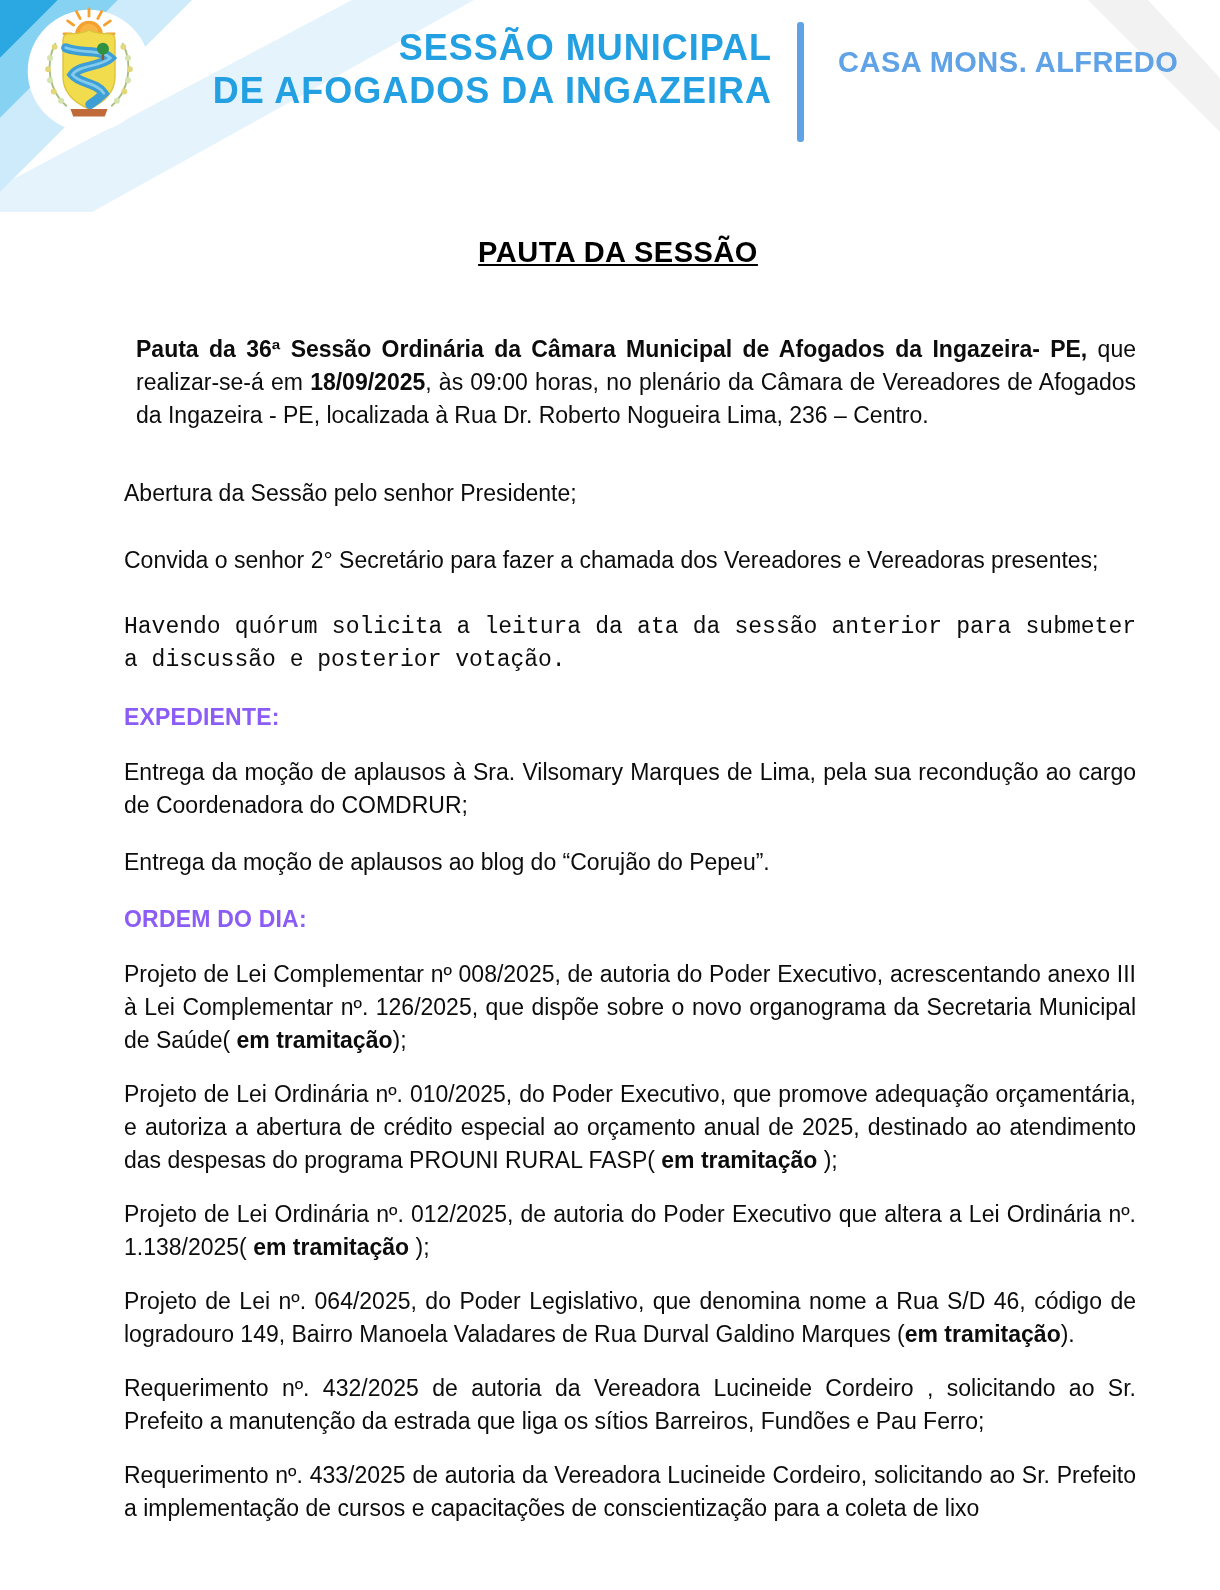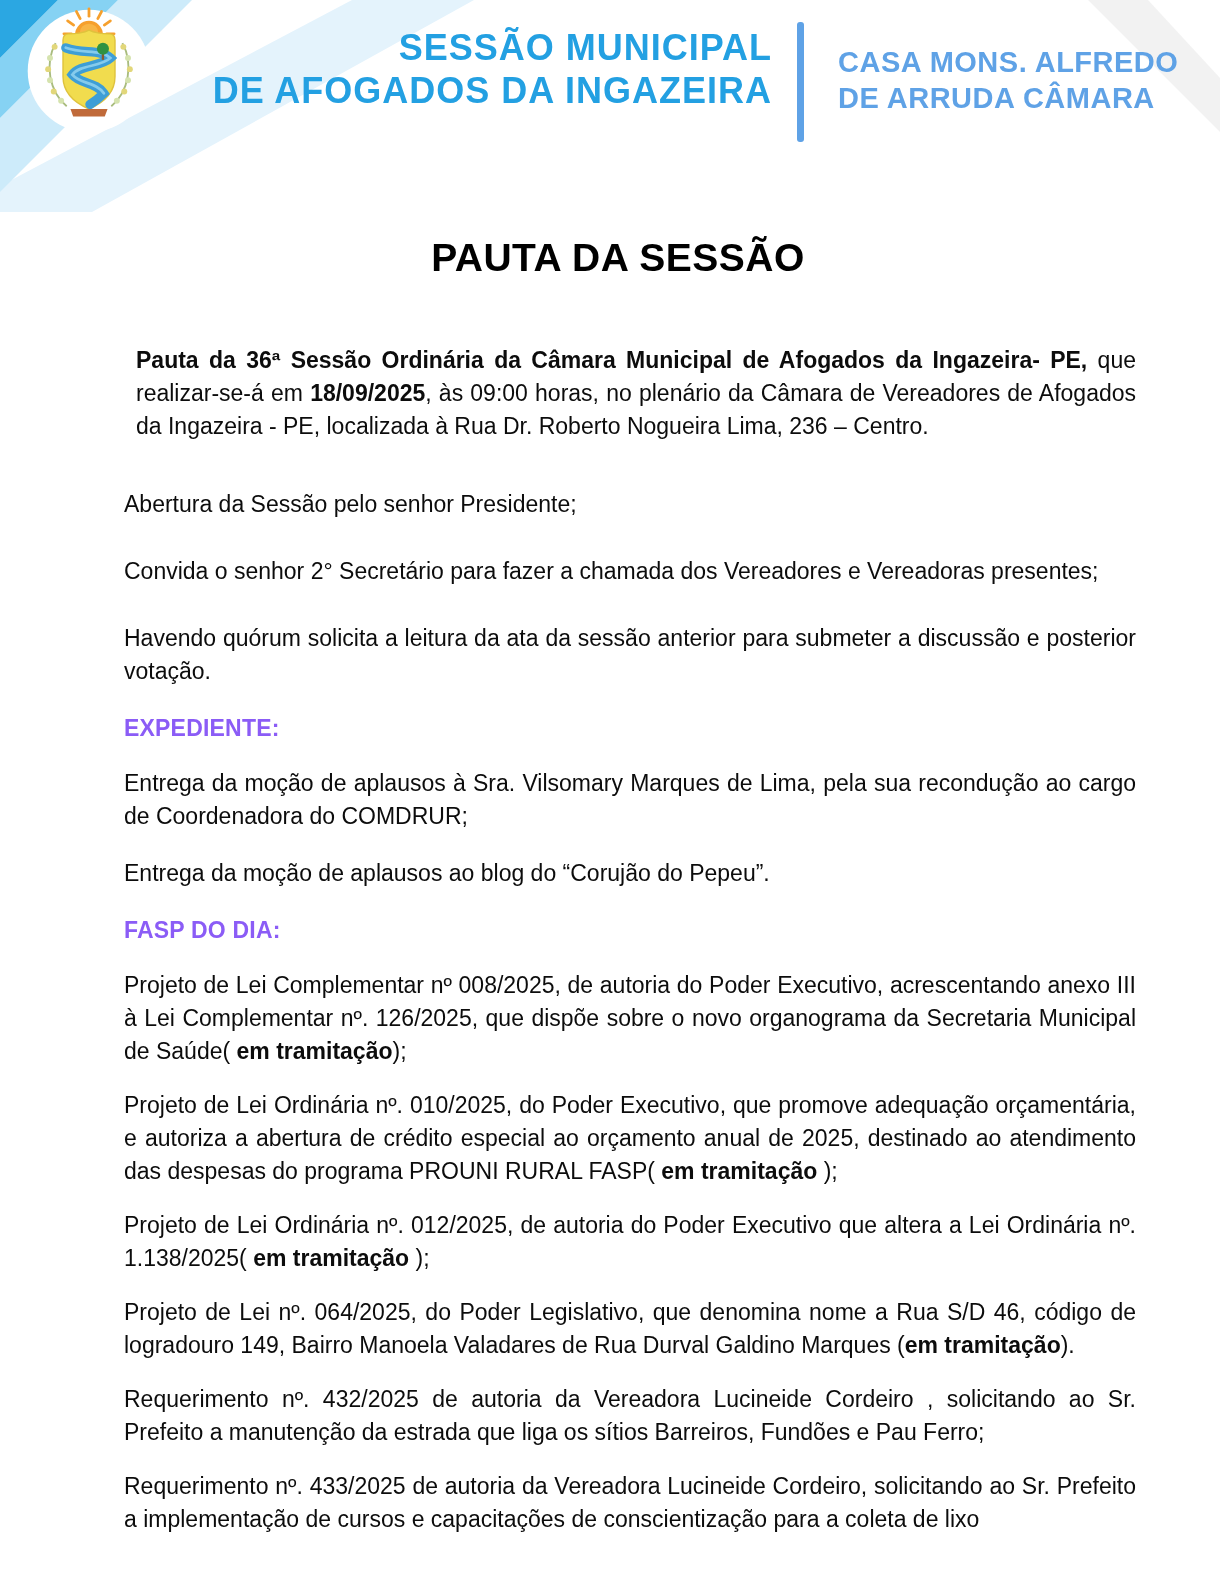--- a/index.html
+++ b/index.html
@@ -27,32 +27,32 @@
   }
   .casa-block{
     position:absolute;left:838px;top:44px;
     font-weight:800;letter-spacing:.5px;
     color:var(--secondary-blue,#5FA2E6);
     font-size:29px;line-height:36px;white-space:nowrap;
   }
   
   .doc-title{
     margin:24px 0 0 16px;
-    text-align:center;font-weight:bold;font-size:39px;letter-spacing:.5px;color:#000;
+    text-align:center;font-weight:bold;font-size:29px;letter-spacing:.5px;color:#000;text-decoration:underline;
   }
   .content{
     position:relative;
     margin:64px 84px 0 124px;
     font-size:23px;line-height:33px;text-align:justify;color:#0c0c0c;
   }
   .content p{margin:0;}
   p.intro{font-weight:normal;margin:0 0 45px 12px;}
   p.para-1line{margin-bottom:34px;}
   p.para{margin-bottom:34px;}
-  p.para-tight{margin-bottom:24px;}
+  p.para-tight{margin-bottom:24px;font-family:Liberation Mono, monospace;}
   h2.sec-heading{
     font-size:23px;line-height:33px;font-weight:bold;color:#8b5cf6;
     margin:0 0 22px 0;text-align:left;letter-spacing:.2px;
   }
   p.exp-item{margin-bottom:24px;}
   p.exp-item-last{margin-bottom:24px;margin-top:7px;}
   p.law-item{margin-bottom:21px;}
   b.inline-bold{font-weight:bold;}
 </style>
 </head>
@@ -118,40 +118,39 @@
 
     <div class="org-block">
       <div>SESSÃO MUNICIPAL</div>
       <div>DE AFOGADOS DA INGAZEIRA</div>
     </div>
 
     <div class="casa-divider"></div>
 
     <div class="casa-block">
       <div>CASA MONS. ALFREDO</div>
-      <div>DE ARRUDA CÂMARA</div>
     </div>
   </div>
 
   <h1 class="doc-title">PAUTA DA SESSÃO</h1>
 
   <div class="content">
 
     <p class="intro"><b class="inline-bold">Pauta da 36ª Sessão Ordinária da Câmara Municipal de Afogados da Ingazeira- PE,</b><span> que realizar-se-á em </span><b class="inline-bold">18/09/2025</b><span>, às 09:00 horas, no plenário da Câmara de Vereadores de Afogados da Ingazeira - PE, localizada à Rua Dr. Roberto Nogueira Lima, 236 – Centro.</span></p>
 
     <p class="para-1line">Abertura da Sessão pelo senhor Presidente;</p>
     <p class="para">Convida o senhor 2° Secretário para fazer a chamada dos Vereadores e Vereadoras presentes;</p>
     <p class="para-tight">Havendo quórum solicita a leitura da ata da sessão anterior para submeter a discussão e posterior votação.</p>
 
     <h2 class="sec-heading">EXPEDIENTE:</h2>
 
     <p class="exp-item">Entrega da moção de aplausos à Sra. Vilsomary Marques de Lima, pela sua recondução ao cargo de Coordenadora do COMDRUR;</p>
     <p class="exp-item-last">Entrega da moção de aplausos ao blog do “Corujão do Pepeu”.</p>
 
-    <h2 class="sec-heading">FASP DO DIA:</h2>
+    <h2 class="sec-heading">ORDEM DO DIA:</h2>
 
     <p class="law-item"><span>Projeto de Lei Complementar nº 008/2025, de autoria do Poder Executivo, acrescentando anexo III à Lei Complementar nº. 126/2025, que dispõe sobre o novo organograma da Secretaria Municipal de Saúde( </span><b class="inline-bold">em tramitação</b><span>);</span></p>
 
     <p class="law-item"><span>Projeto de Lei Ordinária nº. 010/2025, do Poder Executivo, que promove adequação orçamentária, e autoriza a abertura de crédito especial ao orçamento anual de 2025, destinado ao atendimento das despesas do programa PROUNI RURAL FASP( </span><b class="inline-bold">em tramitação</b><span> );</span></p>
 
     <p class="law-item"><span>Projeto de Lei Ordinária nº. 012/2025, de autoria do Poder Executivo que altera a Lei Ordinária nº. 1.138/2025( </span><b class="inline-bold">em tramitação</b><span> );</span></p>
 
     <p class="law-item"><span>Projeto de Lei nº. 064/2025, do Poder Legislativo, que denomina nome a Rua S/D 46, código de logradouro 149, Bairro Manoela Valadares de Rua Durval Galdino Marques (</span><b class="inline-bold">em tramitação</b><span>).</span></p>
 
     <p class="law-item"><span>Requerimento nº. 432/2025 de autoria da Vereadora Lucineide Cordeiro , solicitando ao Sr. Prefeito a manutenção da estrada que liga os sítios Barreiros, Fundões e Pau Ferro;</span><b class="inline-bold"></b><span></span></p>

